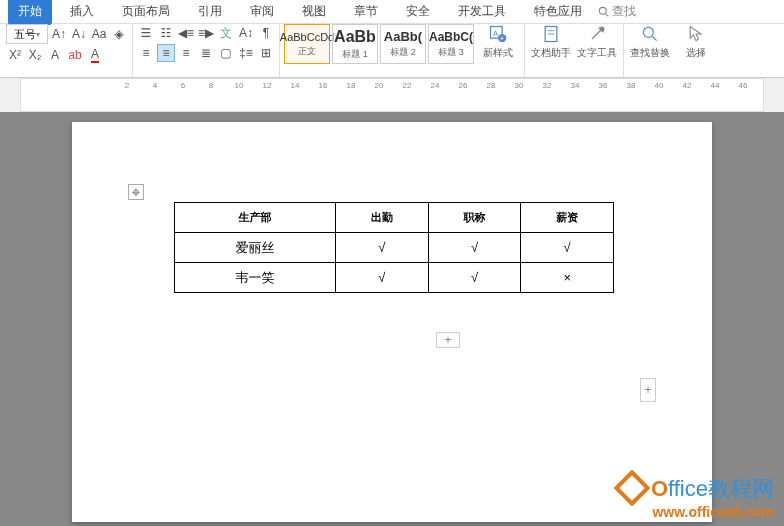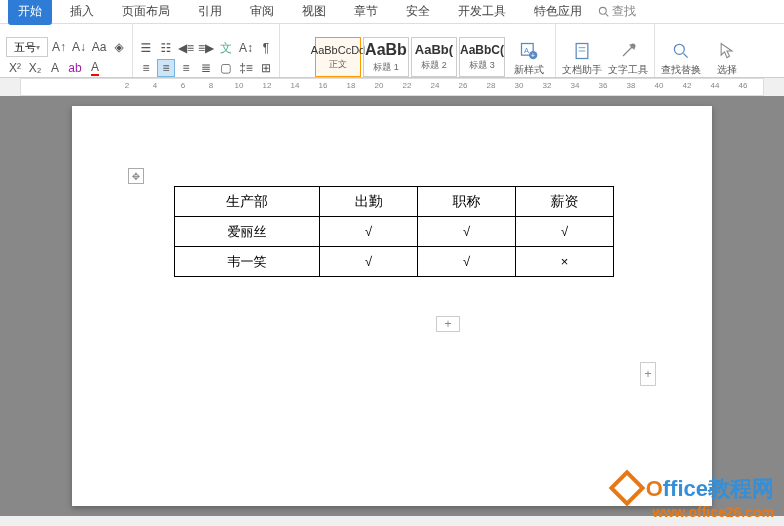--- a/index.html
+++ b/index.html
@@ -4,54 +4,54 @@
 <style>
 * { margin: 0; padding: 0; box-sizing: border-box; font-family: "Microsoft YaHei", sans-serif; }
 body { width: 784px; height: 526px; background: #f0f0f0; overflow: hidden; position: relative; }
 
 .tabs { background: #fff; display: flex; align-items: center; height: 24px; border-bottom: 1px solid #ddd; font-size: 12px; }
 .tab { padding: 5px 10px; color: #444; cursor: pointer; margin-left: 8px; }
 .tab.active { background: #2e7cd6; color: #fff; border-radius: 3px; }
 .search { margin-left: 6px; color: #888; font-size: 12px; display: flex; align-items: center; gap: 3px; }
 
 .ribbon { background: #fff; display: flex; align-items: stretch; height: 54px; border-bottom: 1px solid #ccc; padding: 0 2px; }
-.rgroup { display: flex; align-items: flex-end; border-right: 1px solid #e0e0e0; padding: 0 4px; gap: 2px; }
+.rgroup { display: flex; align-items: flex-start; border-right: 1px solid #e0e0e0; padding: 0 4px; gap: 2px; }
 .fontsize { width: 42px; height: 20px; border: 1px solid #ccc; font-size: 11px; text-align: center; display: flex; align-items: center; justify-content: center; }
 .tbtn { width: 18px; height: 18px; font-size: 12px; color: #555; display: flex; align-items: center; justify-content: center; cursor: pointer; }
 .vstack { display: flex; flex-direction: column; gap: 2px; }
 .hrow { display: flex; gap: 2px; align-items: center; }
 
 .stylebox { border: 1px solid #ccc; height: 40px; width: 46px; display: flex; flex-direction: column; align-items: center; justify-content: center; font-size: 9px; cursor: pointer; }
 .stylebox .preview { font-size: 11px; color: #333; }
-.stylebox.active { border-color: #f90; background: #fff8ee; margin-left: 31px; }
+.stylebox.active { border-color: #f90; background: #fff8ee; }
 .stylebox .lbl { font-size: 9px; color: #666; margin-top: 2px; }
 
 .bigbtn { display: flex; flex-direction: column; align-items: center; justify-content: center; width: 44px; font-size: 10px; color: #555; cursor: pointer; gap: 2px; }
 .bigbtn svg { width: 20px; height: 20px; }
 
-.ruler-h { background: #fff; height: 18px; margin: 0 20px; border: 1px solid #ddd; font-size: 8px; color: #888; position: relative; overflow: hidden; }
+.ruler-h { background: #fff; height: 34px; margin: 0 20px; border: 1px solid #ddd; font-size: 8px; color: #888; position: relative; overflow: hidden; }
 .ruler-h .marks { position: absolute; left: 92px; top: 2px; white-space: nowrap; letter-spacing: 0; }
 .ruler-h .marks span { display: inline-block; width: 28px; text-align: center; }
 
 .workspace { background: #888; padding: 10px 60px 0 60px; height: 420px; overflow: hidden; position: relative; }
 .page { background: #fff; width: 640px; min-height: 400px; margin: 0 auto; box-shadow: 0 2px 6px rgba(0,0,0,0.3); padding: 80px 70px 30px 70px; position: relative; }
 
 .move-handle { position: absolute; left: 56px; top: 62px; width: 16px; height: 16px; border: 1px solid #aaa; background: #fff; display: flex; align-items: center; justify-content: center; font-size: 10px; color: #888; cursor: move; }
 
 .doc-table { border-collapse: collapse; width: 440px; margin-left: 32px; }
 .doc-table th, .doc-table td { border: 1px solid #000; height: 30px; text-align: center; font-size: 13px; font-weight: normal; }
-.doc-table th { font-weight: normal; font-size: 14px; text-align: center; }
+.doc-table th { font-weight: bold; font-size: 11px; text-align: center; }
 
 .add-right { position: absolute; right: 56px; top: 256px; width: 16px; height: 24px; border: 1px solid #ccc; background: #fff; display: flex; align-items: center; justify-content: center; font-size: 12px; color: #888; cursor: pointer; }
 .add-bottom { position: absolute; left: 364px; bottom: 174px; width: 24px; height: 16px; border: 1px solid #ccc; background: #fff; display: flex; align-items: center; justify-content: center; font-size: 12px; color: #888; cursor: pointer; }
 
 .watermark { position: absolute; right: 10px; bottom: 6px; text-align: right; }
 .watermark .t1 { font-size: 22px; }
 .watermark .t1 .o { color: #e67817; font-weight: bold; }
-.watermark .t1 .rest { color: #338fd9; font-weight: 700; }
+.watermark .t1 .rest { color: #338fd9; font-weight: 400; }
 .watermark .t2 { font-size: 14px; color: #e67817; font-weight: 600; }
 .wm-icon { display: inline-block; width: 26px; height: 26px; background: #e67817; transform: rotate(45deg); vertical-align: middle; margin-right: 6px; position: relative; top: -2px; }
 .wm-icon::after { content: ""; position: absolute; inset: 4px; background: #fff; }
 
 .align-active { background: #cde4f7; border: 1px solid #7ab5e0; }
 </style>
 </head>
 <body>
 
 <div class="tabs">
@@ -84,21 +84,21 @@
           </div>
         <div class="tbtn">A↑</div>
         <div class="tbtn">A↓</div>
         <div class="tbtn">Aa</div>
         <div class="tbtn">◈</div>
       </div>
       <div class="hrow">
         <div class="tbtn">X²</div>
         <div class="tbtn">X₂</div>
         <div class="tbtn">A</div>
-        <div class="tbtn" style="color:#a21caf">ab</div>
+        <div class="tbtn" style="color:#ef4444">ab</div>
         <div class="tbtn">
             <span style="border-bottom:2px solid red">A</span>
           </div>
       </div>
     </div>
   </div>
 
   <div class="rgroup">
     <div class="vstack">
       <div class="hrow">

